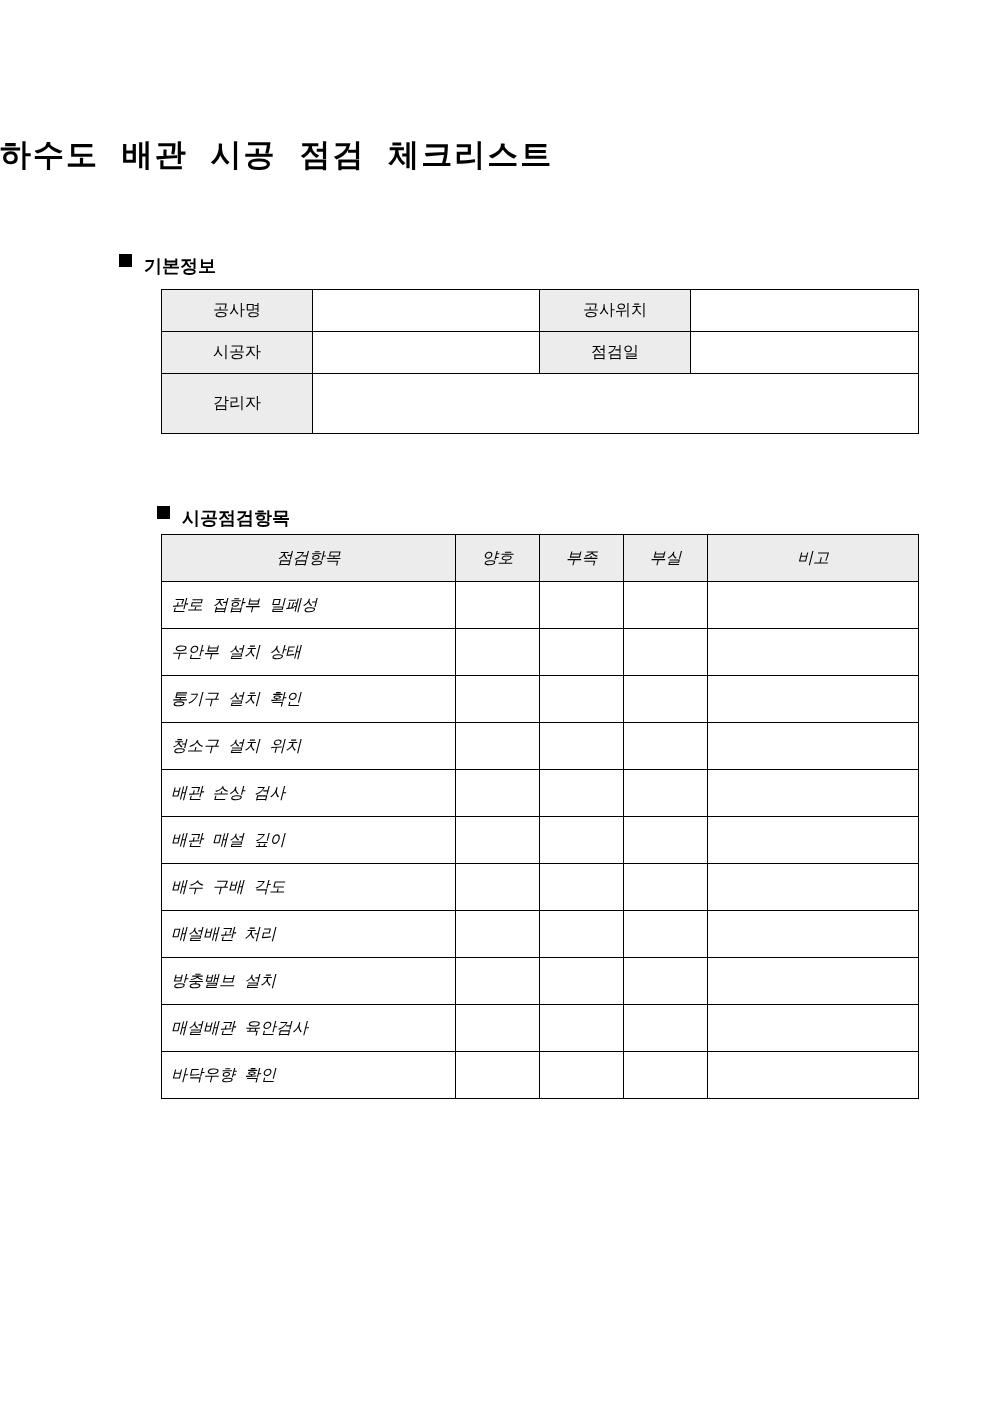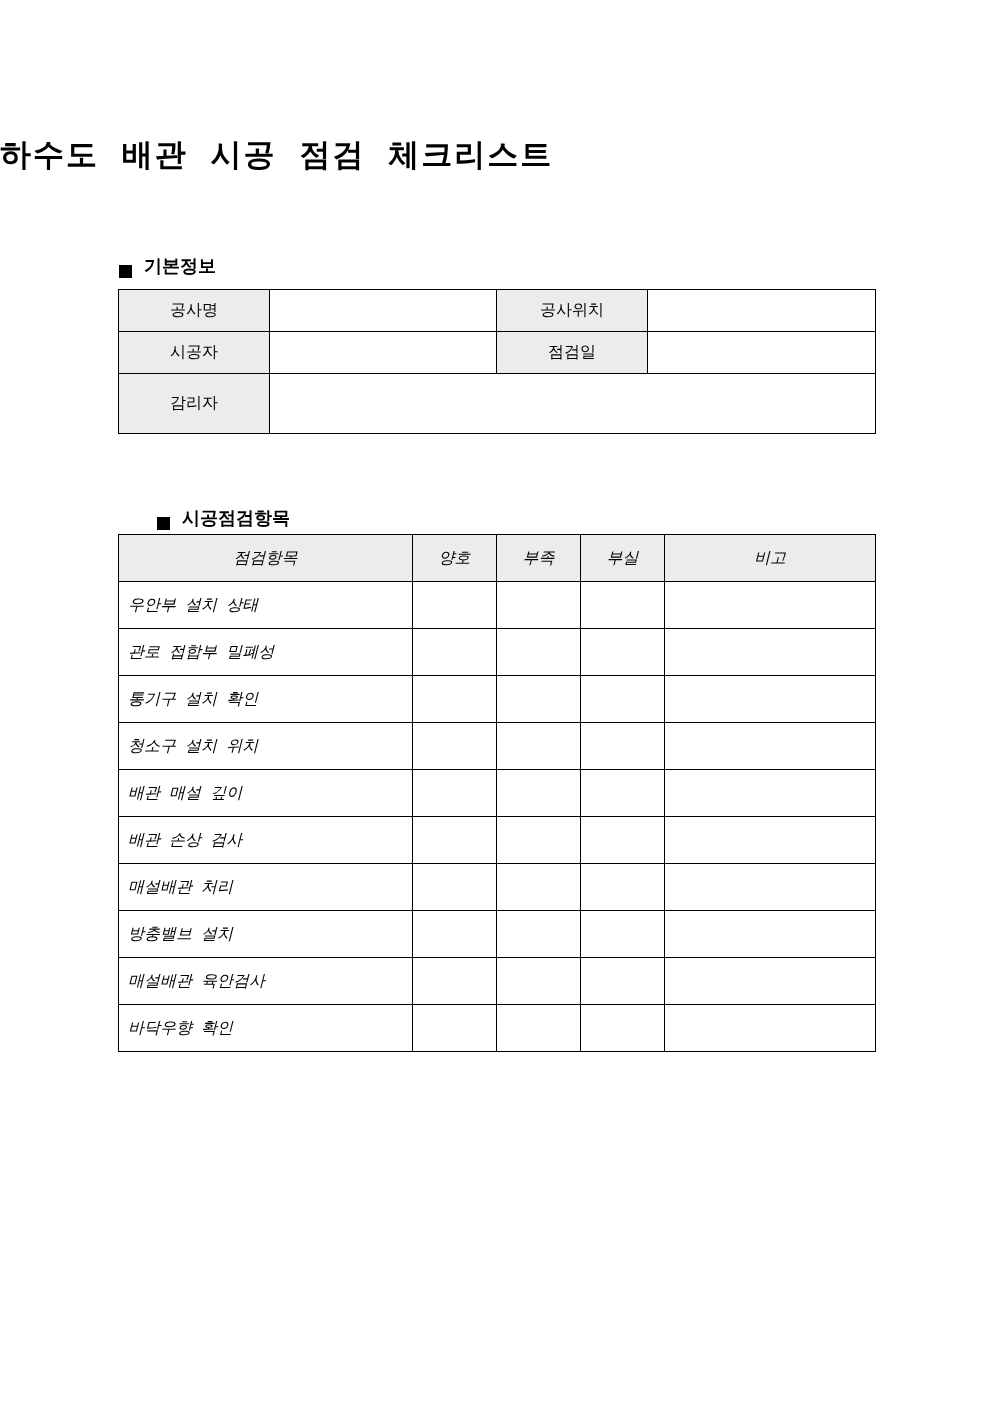--- a/index.html
+++ b/index.html
@@ -1,20 +1,20 @@
 <!DOCTYPE html>
 <html><head>
   <meta charset="utf-8">
   <style>
     html, body { margin: 0; padding: 0; background: #ffffff; }
     body { width: 992px; height: 1403px; position: relative; font-family: "DejaVu Sans", "Liberation Sans", sans-serif; color: #000; }
     .title { position: absolute; left: 0; width: 992px; top: 134px; text-align: left; font-size: 31px; font-weight: bold; letter-spacing: 2px; word-spacing: 10px; }
-    .section-head { position: absolute; left: 119px; font-size: 18px; font-weight: bold; display: flex; align-items: flex-end; }
+    .section-head { position: absolute; left: 119px; font-size: 18px; font-weight: bold; display: flex; align-items: flex-start; }
     .section-head .sq { display: inline-block; width: 13px; height: 13px; background: #000; margin-right: 12px; }
-    table { position: absolute; border-collapse: collapse; table-layout: fixed; }
+    table { position: absolute; border-collapse: collapse; table-layout: fixed; margin-left: 43px; }
     td, th { border: 1.5px solid #000; padding: 0; font-weight: normal; font-size: 16px; }
     .info { left: 118px; top: 289px; width: 757px; }
     .info td.lbl { background: #ececec; text-align: center; }
     .info tr.r1 td, .info tr.r2 td { height: 41px; }
     .info tr.r3 td { height: 59px; }
     .check { left: 118px; top: 534px; width: 757px; font-style: italic; }
     .check th { background: #ececec; height: 46px; text-align: center; }
     .check td { height: 46px; }
     .check td.item { padding-left: 9px; text-align: left; word-spacing: 4px; }
   </style>
@@ -72,56 +72,63 @@
     <tr>
       <th>점검항목</th>
       <th>양호</th>
       <th>부족</th>
       <th>부실</th>
       <th>비고</th>
     </tr>
   </thead>
   <tbody id="check-body">
       <tr>
-        <td class="item">우안부 설치 상태</td>
+        <td class="item">관로 접합부 밀폐성</td>
         <td></td>
         <td></td>
         <td></td>
         <td></td>
       </tr>
       <tr>
-        <td class="item">관로 접합부 밀폐성</td>
+        <td class="item">우안부 설치 상태</td>
         <td></td>
         <td></td>
         <td></td>
         <td></td>
       </tr>
       <tr>
         <td class="item">통기구 설치 확인</td>
         <td></td>
         <td></td>
         <td></td>
         <td></td>
       </tr>
       <tr>
         <td class="item">청소구 설치 위치</td>
         <td></td>
         <td></td>
         <td></td>
         <td></td>
       </tr>
       <tr>
+        <td class="item">배관 손상 검사</td>
+        <td></td>
+        <td></td>
+        <td></td>
+        <td></td>
+      </tr>
+      <tr>
         <td class="item">배관 매설 깊이</td>
         <td></td>
         <td></td>
         <td></td>
         <td></td>
       </tr>
       <tr>
-        <td class="item">배관 손상 검사</td>
+        <td class="item">배수 구배 각도</td>
         <td></td>
         <td></td>
         <td></td>
         <td></td>
       </tr>
       <tr>
         <td class="item">매설배관 처리</td>
         <td></td>
         <td></td>
         <td></td>

